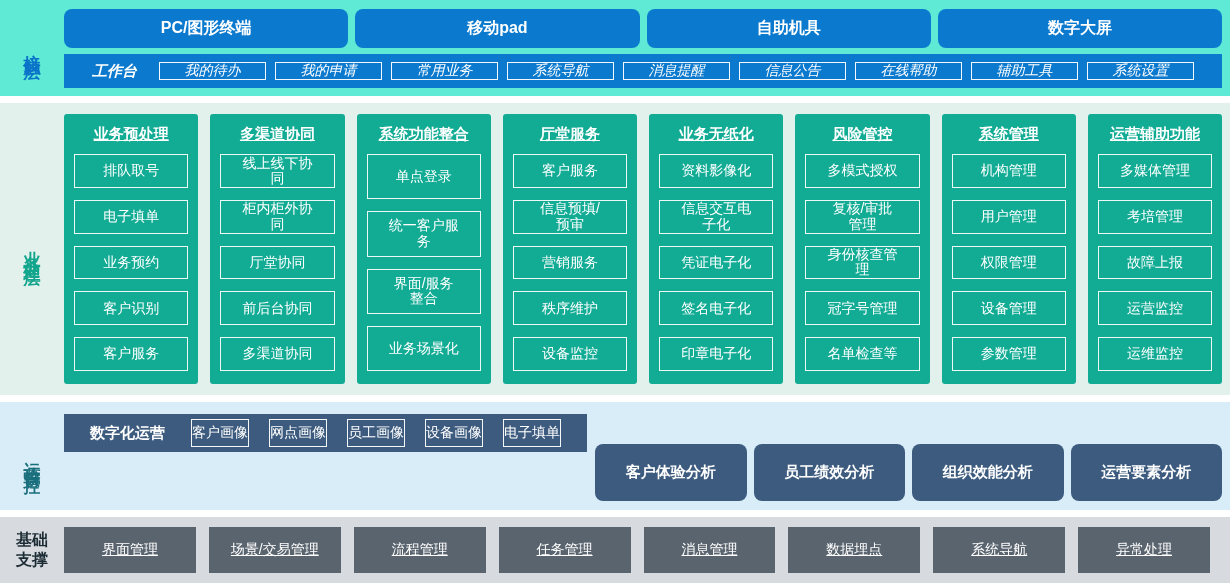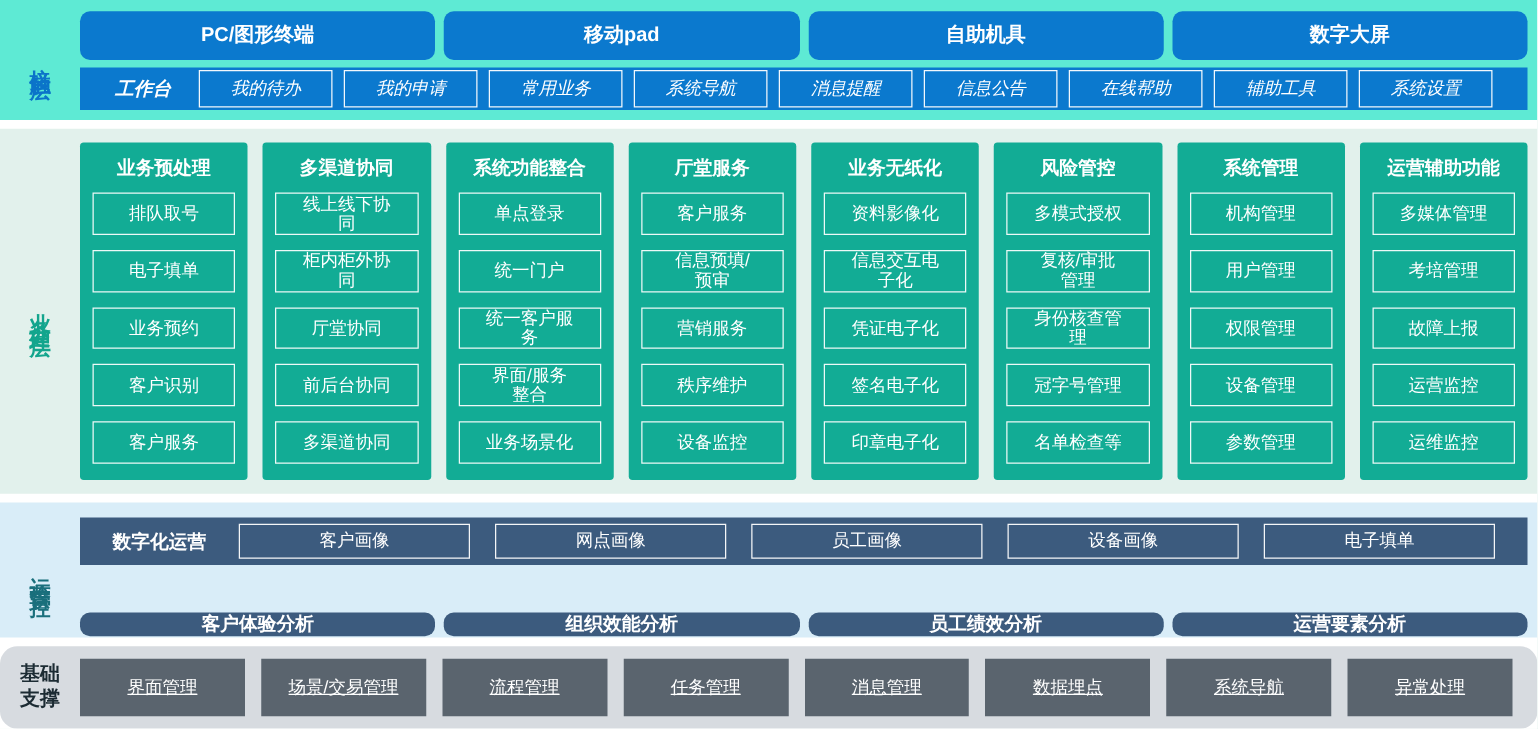--- a/index.html
+++ b/index.html
@@ -12,50 +12,50 @@
 
   
   .band-contact { height: 96px; background: #5eead4; margin-bottom: 7px; padding: 9px 0 8px 0; }
   .band-contact .label-col .v-label { color: #0b74c9; }
   .contact-content { flex: 1; display: flex; flex-direction: column; gap: 6px; padding-right: 8px; }
   .terminals { display: flex; gap: 7px; flex: 1; }
   .terminal-btn { flex: 1; background: #0b79ce; border-radius: 8px; color: #fff; font-weight: bold;
                   font-size: 16px; display: flex; align-items: center; justify-content: center; }
   .workbench { height: 34px; background: #0b79ce; display: flex; align-items: center; padding: 0 28px; flex: none; font-style: italic; }
   .workbench-label { color: #fff; font-weight: bold; font-size: 15px; margin-right: 22px; flex: none; }
-  .workbench-items { flex: 1; display: flex; gap: 9px; height: 30px; }
+  .workbench-items { flex: 1; display: flex; gap: 9px; height: 18px; }
   .outline-btn { flex: 1; border: 1px solid rgba(255,255,255,.95); color: #fff; font-size: 14px;
                  display: flex; align-items: center; justify-content: center; white-space: nowrap; }
 
   
   .band-business { height: 292px; background: #e2f1ec; margin-bottom: 7px; padding: 11px 0; }
   .band-business .label-col .v-label { color: #13a58d; }
   .columns { flex: 1; display: flex; gap: 12px; padding-right: 8px; }
   .biz-col { flex: 1; background: #12ac95; border-radius: 3px; display: flex; flex-direction: column;
              padding: 0 10px 13px; }
   .biz-col-title { height: 40px; flex: none; display: flex; align-items: center; justify-content: center;
-                   color: #fff; font-weight: bold; font-size: 15px; white-space: nowrap; }
+                   color: #fff; font-weight: bold; font-size: 15px; white-space: nowrap; text-decoration: underline; }
   .biz-items { flex: 1; display: flex; flex-direction: column; gap: 12px; }
   .biz-item { flex: 1; border: 1px solid rgba(255,255,255,.92); color: #fff; font-size: 14px;
               display: flex; align-items: center; justify-content: center; text-align: center;
               line-height: 1.1; padding: 0 20px; }
 
   
   .band-ops { height: 108px; background: #d9edf8; margin-bottom: 7px; padding: 12px 0 9px 0; }
   .band-ops .label-col .v-label { color: #1a6f7c; }
-  .ops-content { flex: 1; display: flex; flex-direction: column; gap: 8px; padding-right: 8px; }
+  .ops-content { flex: 1; display: flex; gap: 8px; padding-right: 8px; }
   .digital-bar { height: 38px; flex: none; background: #3c5b7e; display: flex; align-items: center; padding: 0 26px; }
   .digital-label { color: #fff; font-weight: bold; font-size: 15px; margin-right: 26px; flex: none; }
   .digital-items { flex: 1; display: flex; gap: 20px; height: 28px; }
   .analysis-row { flex: 1; display: flex; gap: 7px; margin-top: 30px; }
   .analysis-btn { flex: 1; background: #3c5b7e; border-radius: 8px; color: #fff; font-weight: bold;
                   font-size: 15px; display: flex; align-items: center; justify-content: center; }
 
   
-  .band-foundation { height: 66px; background: #d7dbe0; padding: 10px 20px 10px 0; border-radius: 14px; }
+  .band-foundation { height: 66px; background: #d7dbe0; padding: 10px 20px 10px 0; }
   .foundation-label { font-weight: bold; font-size: 16px; color: #1c2b33; width: 36px;
                       text-align: center; word-break: break-all; line-height: 1.25; }
   .foundation-items { flex: 1; display: flex; gap: 13px; }
   .foundation-btn { flex: 1; background: #5a646e; color: #fff; font-size: 14px;
                     display: flex; align-items: center; justify-content: center; white-space: nowrap; text-decoration: underline; }
 </style>
 </head>
 <body>
 
 <div class="page">
@@ -138,21 +138,20 @@
               <div class="biz-item">多渠道协同</div>
             </div>
         </div>
 
         <div class="biz-col">
           <div class="biz-col-title">系统功能整合</div>
           <div class="biz-items">
 
               <div class="biz-item">单点登录</div>
 
-              <div class="biz-item">统一门户</div>
 
               <div class="biz-item">统一客户服务</div>
 
               <div class="biz-item">界面/服务整合</div>
 
               <div class="biz-item">业务场景化</div>
             </div>
         </div>
 
         <div class="biz-col">
@@ -254,24 +253,24 @@
 
             <div class="outline-btn">设备画像</div>
 
             <div class="outline-btn">电子填单</div>
           </div>
       </div>
       <div class="analysis-row">
 
           <div class="analysis-btn">客户体验分析</div>
 
+          <div class="analysis-btn">员工绩效分析</div>
+
           <div class="analysis-btn">组织效能分析</div>
 
-          <div class="analysis-btn">员工绩效分析</div>
-
           <div class="analysis-btn">运营要素分析</div>
         </div>
     </div>
   </section>
 
   <section class="band band-foundation">
     <div class="label-col">
       <div class="foundation-label">基础支撑</div>
     </div>
     <div class="foundation-items">

